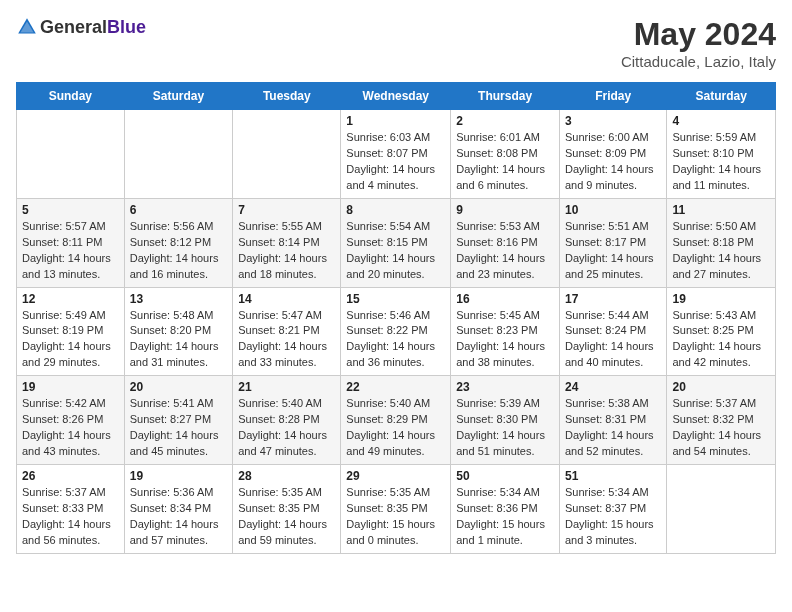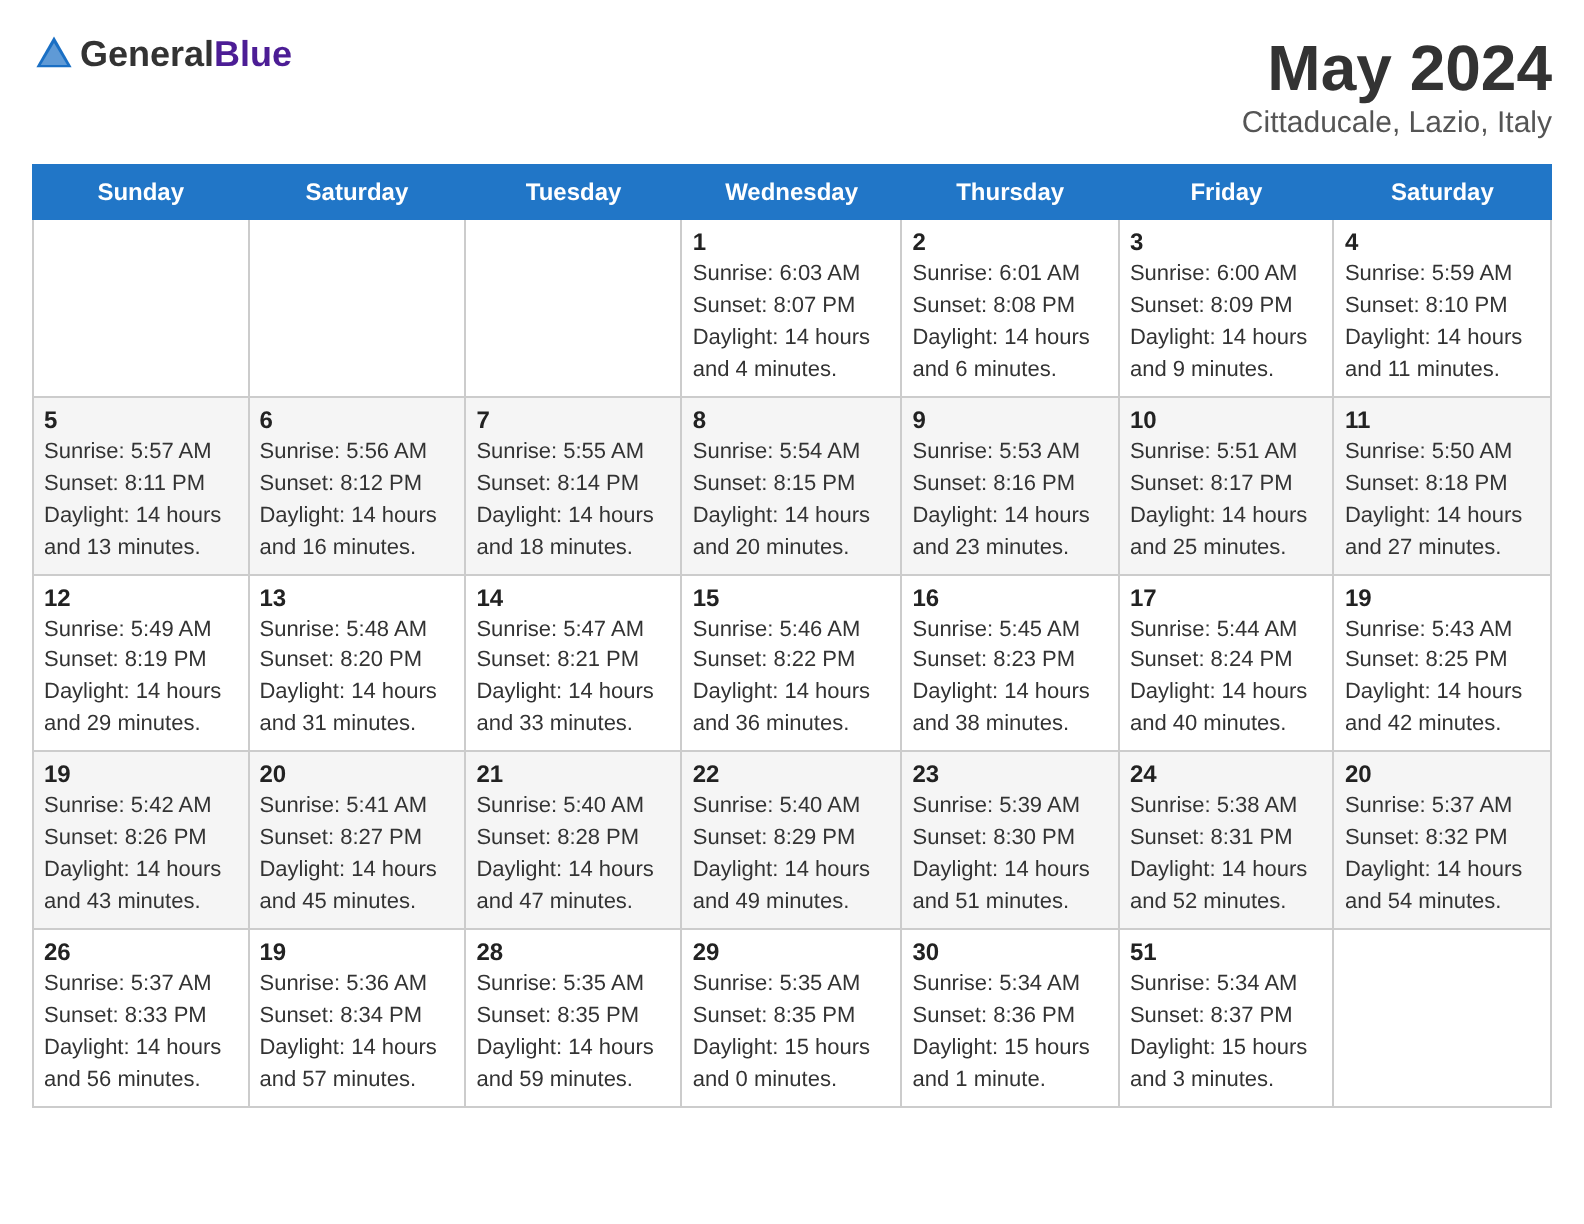--- a/index.html
+++ b/index.html
@@ -232,21 +232,21 @@
       </td>
         <td>
         <div class="day-num">28</div>
         <div class="day-info">Sunrise: 5:35 AM<br>Sunset: 8:35 PM<br>Daylight: 14 hours and 59 minutes.</div>
       </td>
         <td>
         <div class="day-num">29</div>
         <div class="day-info">Sunrise: 5:35 AM<br>Sunset: 8:35 PM<br>Daylight: 15 hours and 0 minutes.</div>
       </td>
         <td>
-        <div class="day-num">30</div>
+        <div class="day-num">50</div>
         <div class="day-info">Sunrise: 5:34 AM<br>Sunset: 8:36 PM<br>Daylight: 15 hours and 1 minute.</div>
       </td>
         <td>
         <div class="day-num">51</div>
         <div class="day-info">Sunrise: 5:34 AM<br>Sunset: 8:37 PM<br>Daylight: 15 hours and 3 minutes.</div>
       </td>
         <td class="empty-cell"></td>
       </tr>
     </tbody>
 </table>

